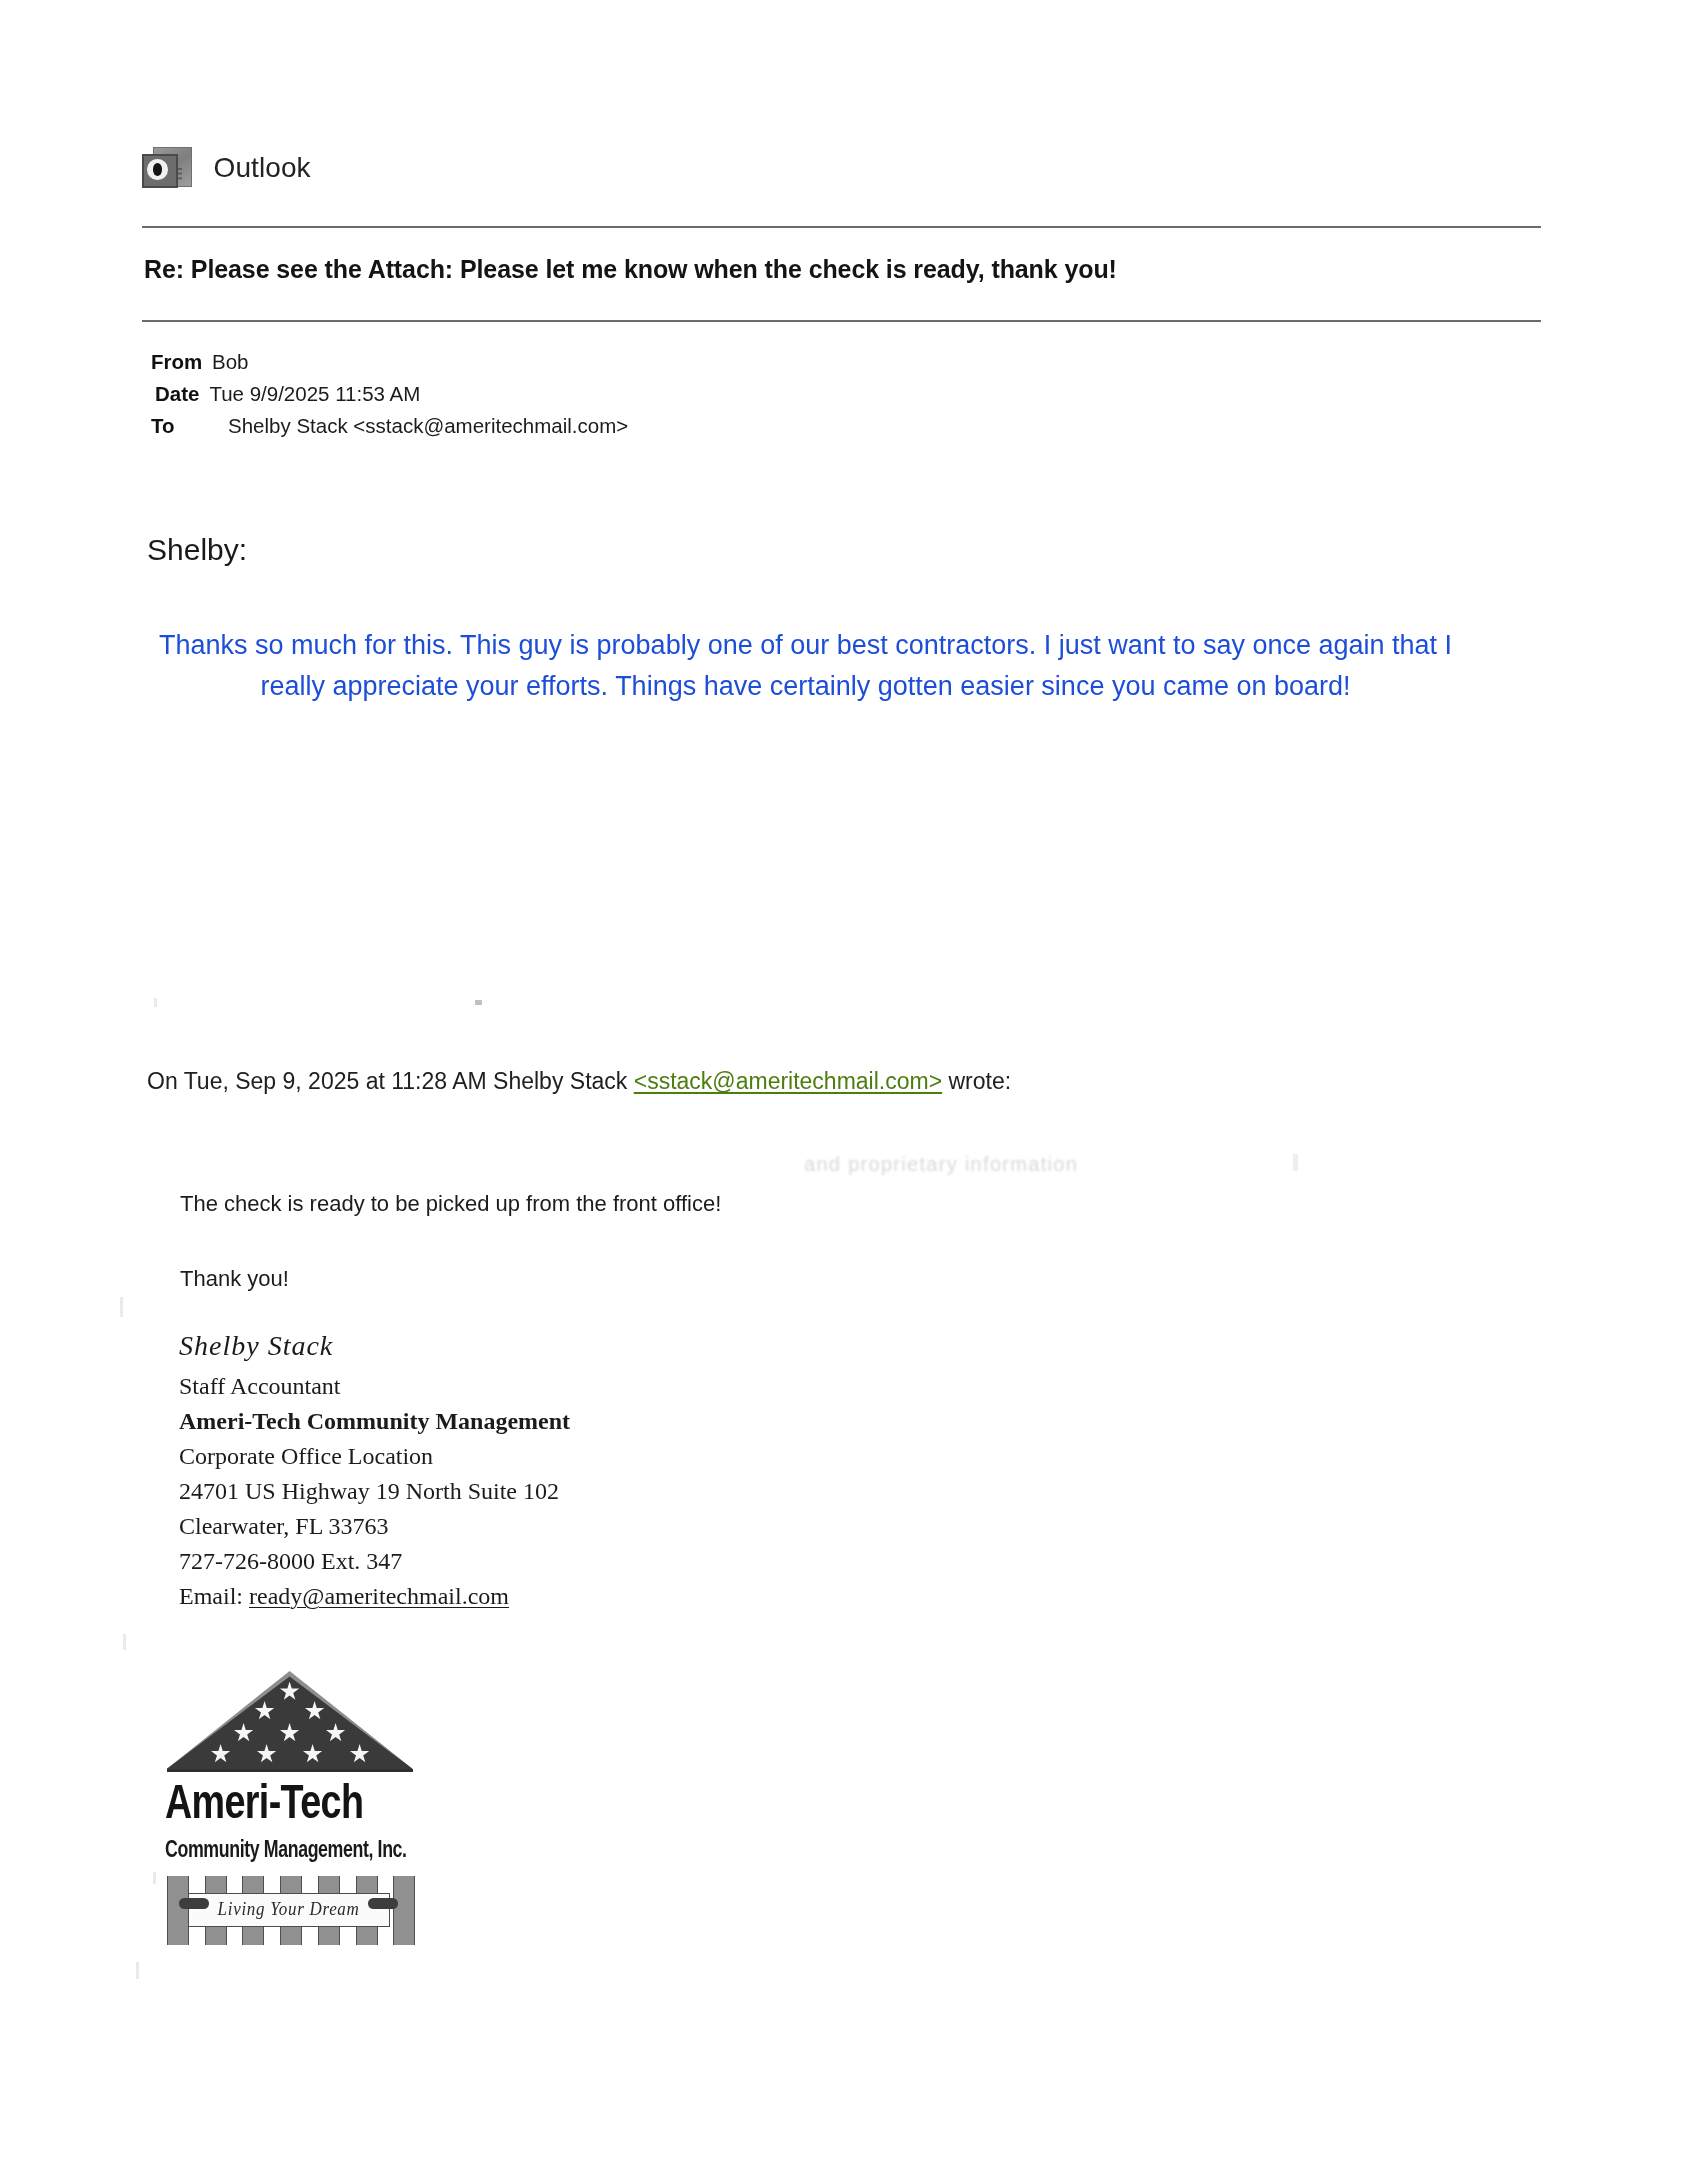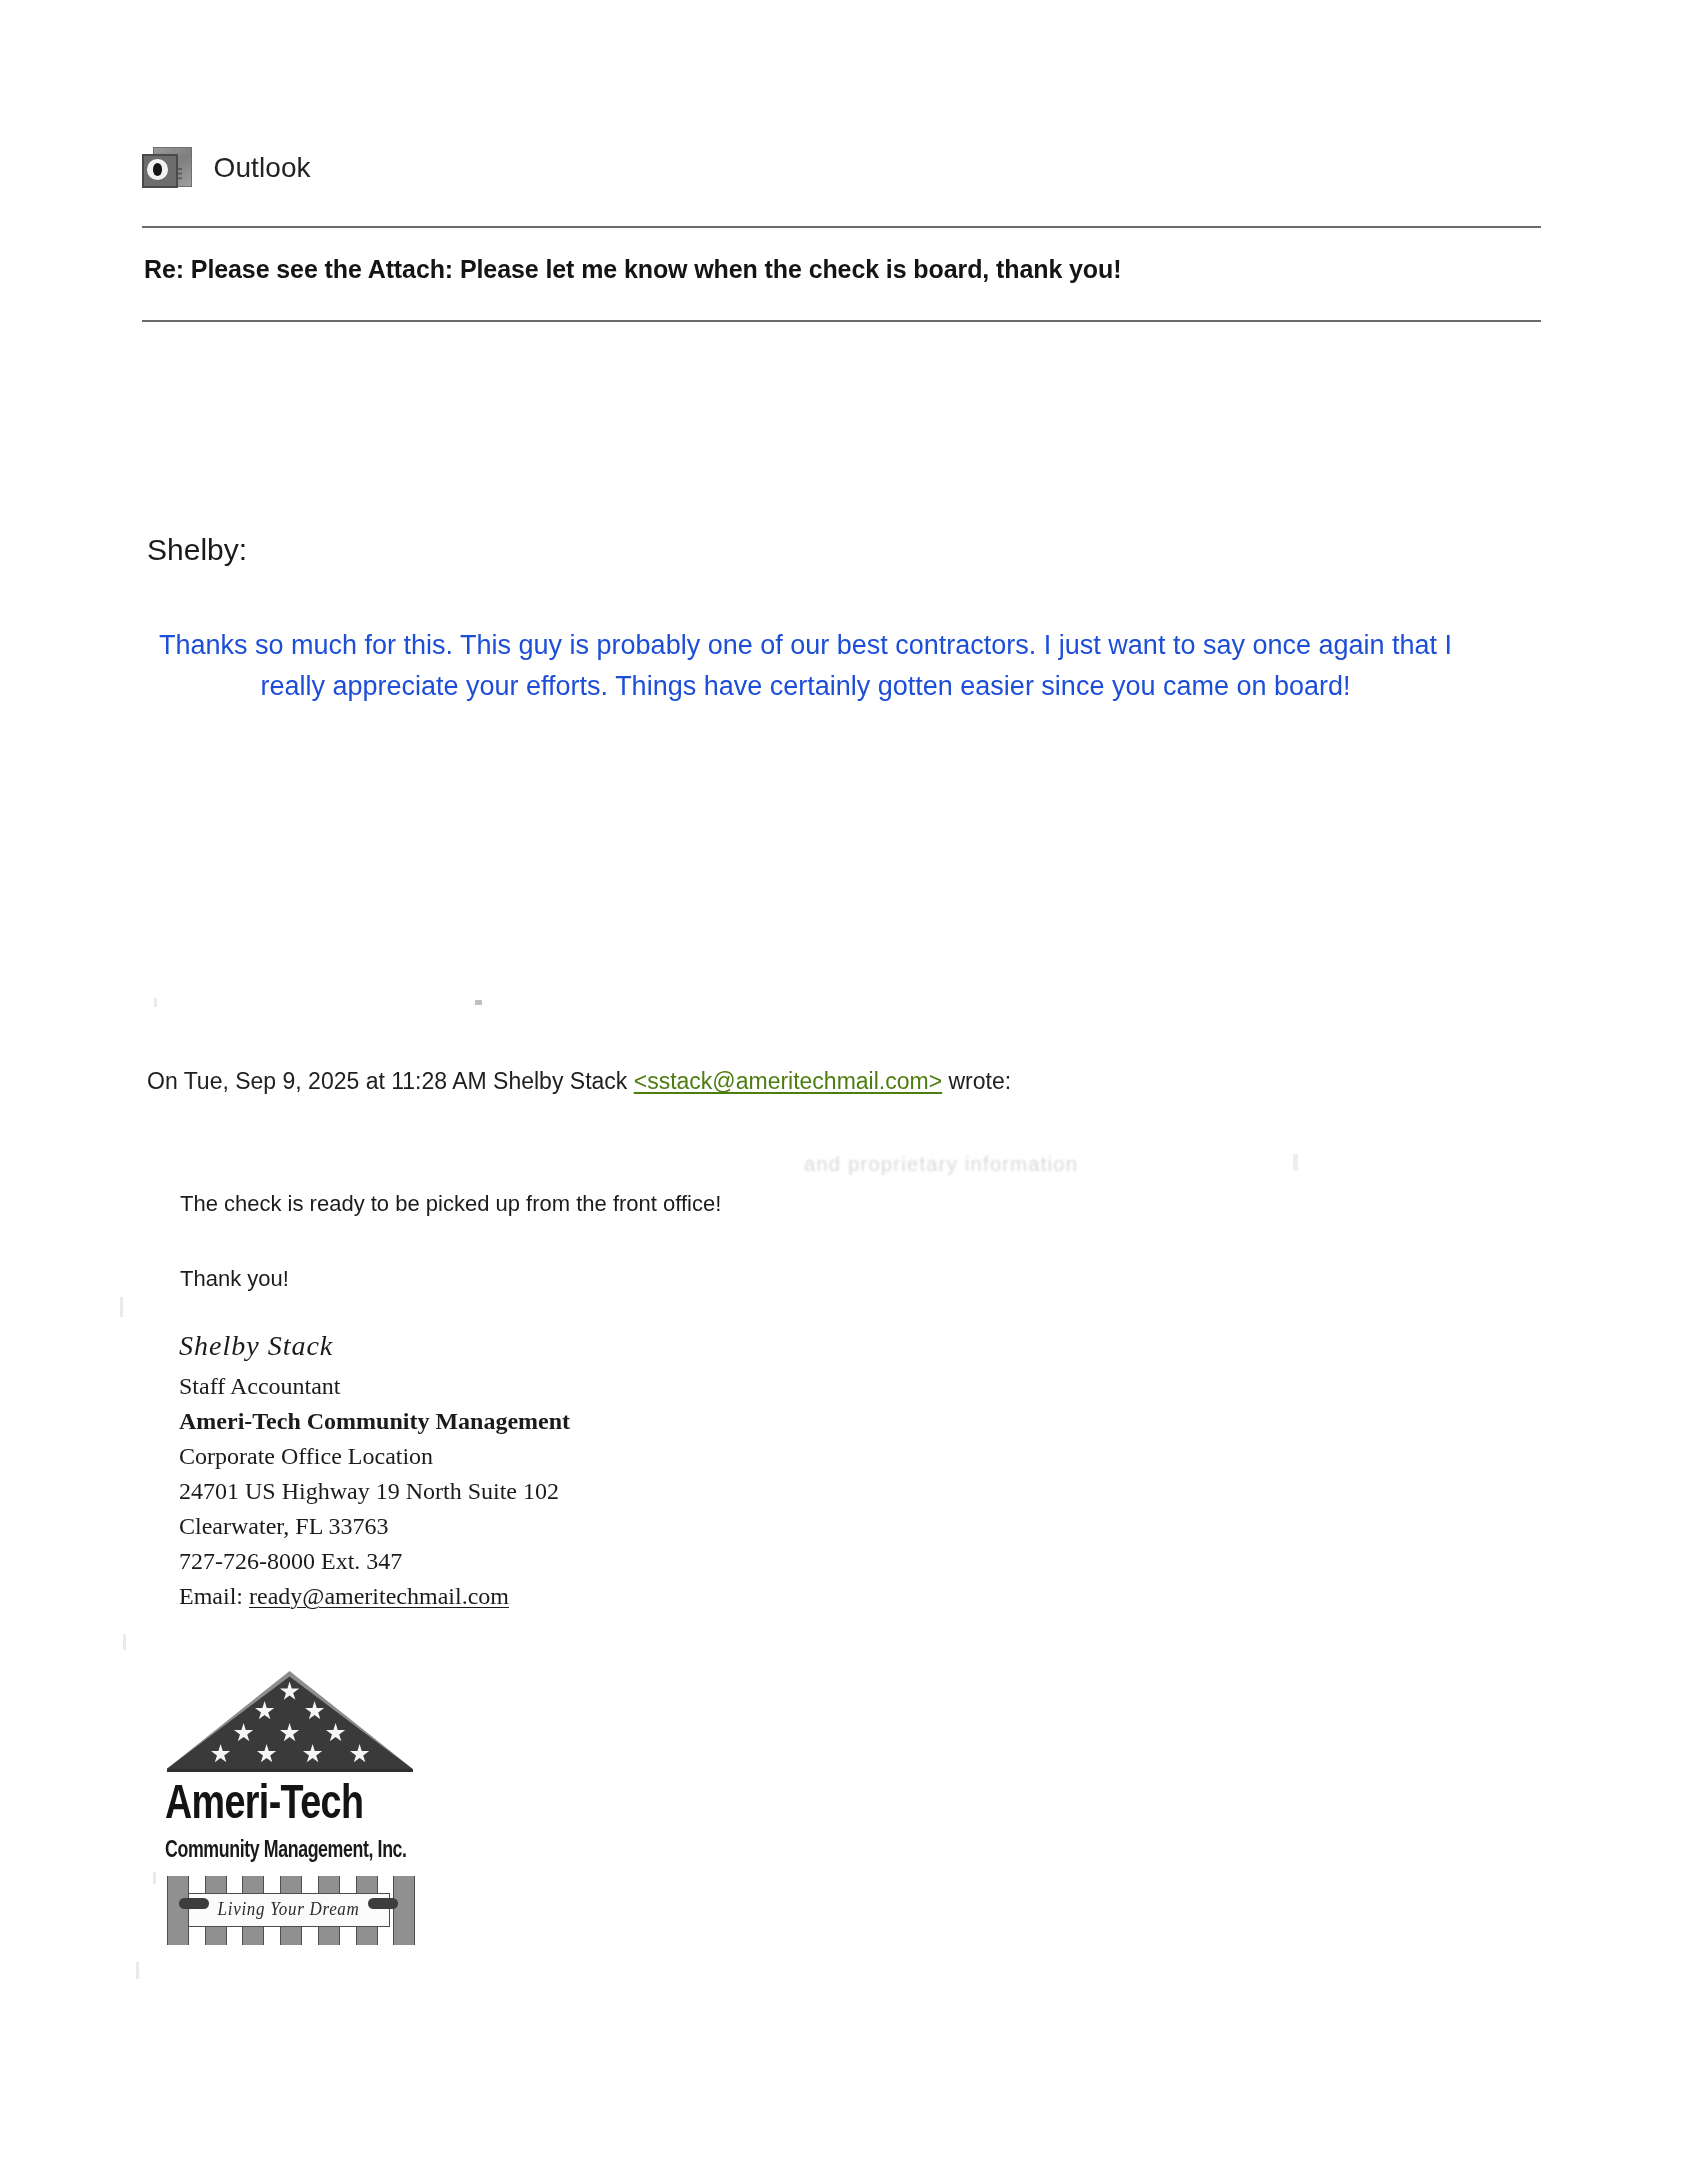--- a/index.html
+++ b/index.html
@@ -352,24 +352,38 @@
       <div class="env"></div>
       <div class="sq"></div>
       <div class="o-outer"></div>
       <div class="o-inner"></div>
     </div>
     <div id="outlook-label">Outlook</div>
   </div>
 
   <div class="hrule" id="rule-top"></div>
 
-  <div id="subject-line">Re: Please see the Attach: Please let me know when the check is board, thank you!</div>
+  <div id="subject-line">Re: Please see the Attach: Please let me know when the check is ready, thank you!</div>
 
   <div class="hrule" id="rule-bottom"></div>
 
+  <div id="meta-block">
+    <div class="meta-row from">
+      <span class="meta-label">From</span>
+      <span class="meta-value">Bob</span>
+    </div>
+    <div class="meta-row date">
+      <span class="meta-label">Date</span>
+      <span class="meta-value">Tue 9/9/2025 11:53 AM</span>
+    </div>
+    <div class="meta-row to">
+      <span class="meta-label">To</span>
+      <span class="meta-value">Shelby Stack &lt;sstack@ameritechmail.com&gt;</span>
+    </div>
+  </div>
 
   <div id="greeting">Shelby:</div>
   <div id="body-paragraph">Thanks so much for this.  This guy is probably one of our best contractors.  I just want to say once again that I really appreciate your efforts.  Things have certainly gotten easier since you came on board!</div>
 
   <div id="quote-header">
     <span>On Tue, Sep 9, 2025 at 11:28 AM Shelby Stack </span><span class="qmail">&lt;sstack@ameritechmail.com&gt;</span><span> wrote:</span>
   </div>
 
   <div id="quote-body">
     <div id="quote-line-1">The check is ready to be picked up from the front office!</div>

